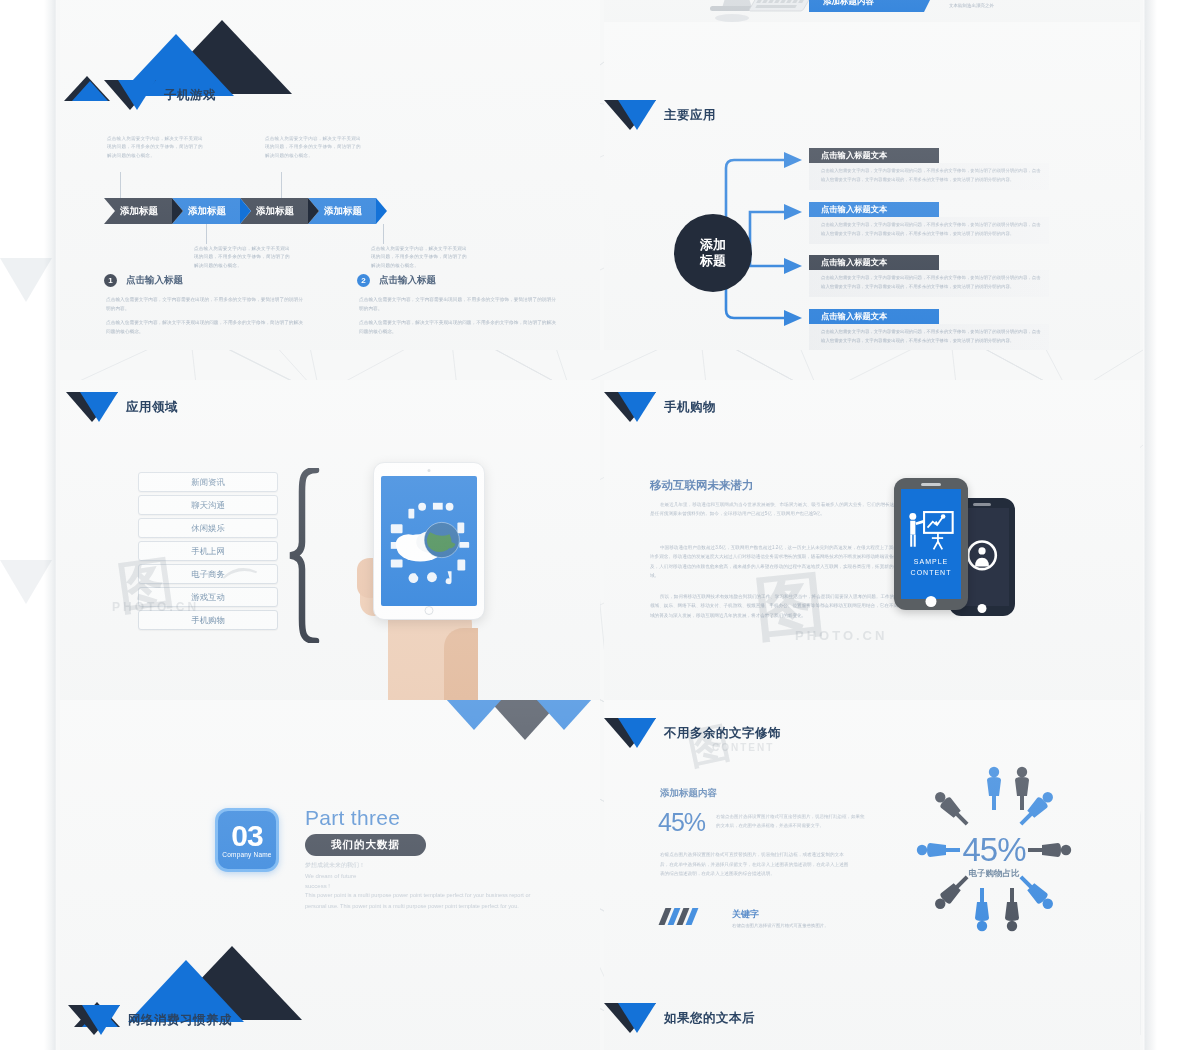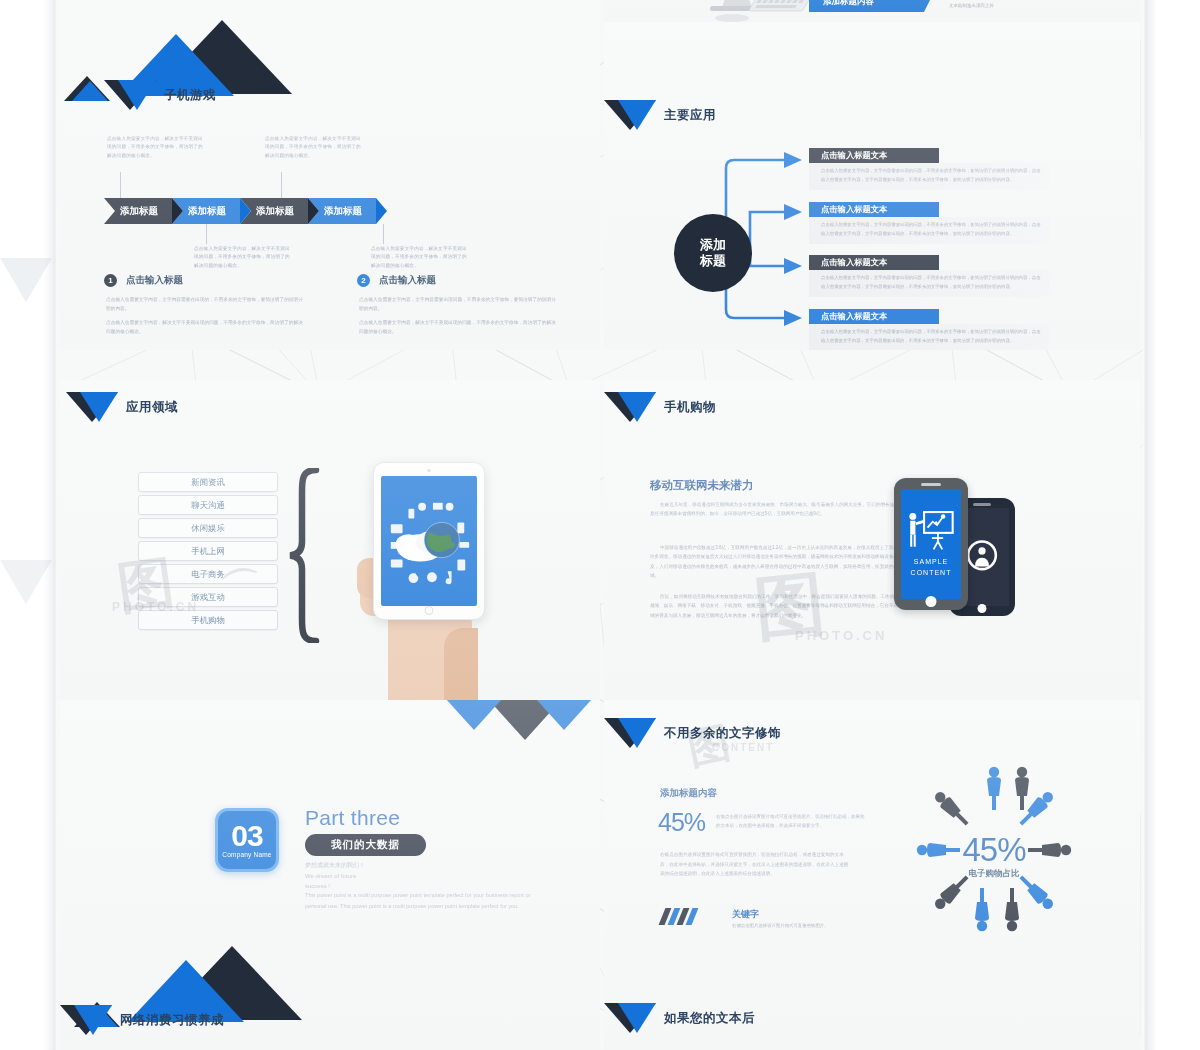--- a/index.html
+++ b/index.html
@@ -554,21 +554,21 @@
 success !</div>
     <div class="pt-body" style="left:245px;top:190px;">This power point is a multi purpose power point template perfect for your business report or personal use. This power point is a multi purpose power point template perfect for you.</div>
 
     <div class="mount" style="left:54px;top:226px;width:200px;height:100px;">
       <div class="m-dark" style="left:48px;top:20px;"></div>
       <div class="m-blue" style="left:14px;top:34px;"></div>
       <div class="m-small-dark" style="left:-40px;top:76px;"></div>
       <div class="m-small-blue" style="left:-32px;top:81px;"></div>
     </div>
 
-    <div class="sec-head" style="left:0px;top:305px;justify-content:flex-end;">
+    <div class="sec-head" style="left:8px;top:305px;justify-content:flex-end;">
       <div class="tri-mark">
         <div class="t-dark"></div>
           <div class="t-blue"></div>
       </div>
       <span class="label">网络消费习惯养成</span>
     </div>
   </div>
 
   <div class="slide" style="left:604px;top:700px;width:536px;height:350px;">
 

